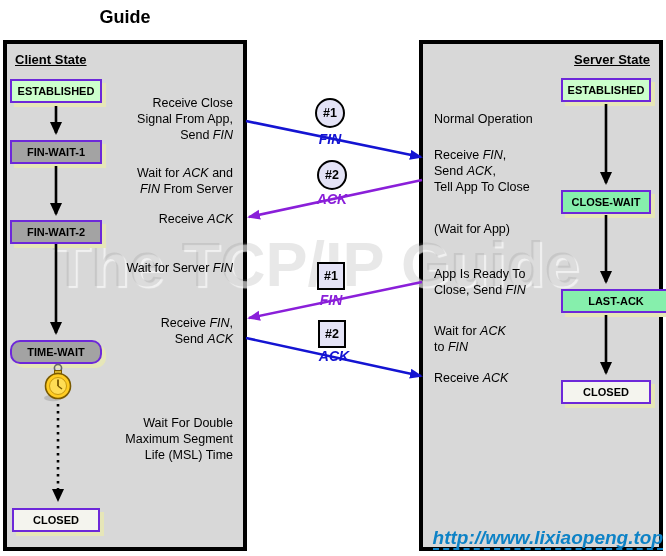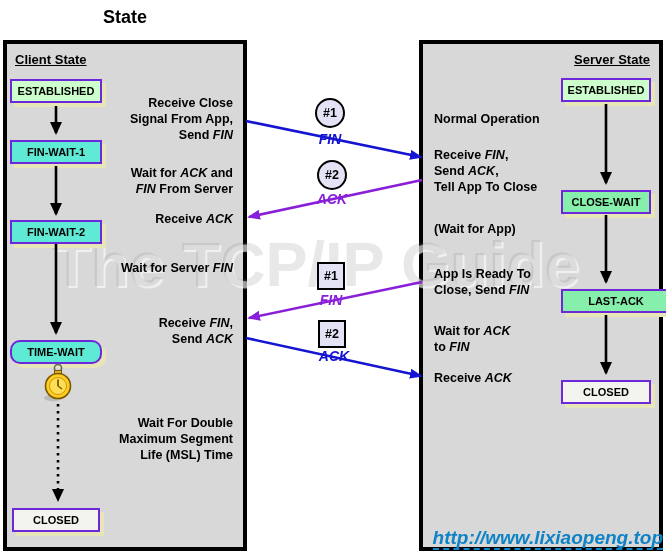--- a/index.html
+++ b/index.html
@@ -25,25 +25,25 @@
   }
   #heading-client{left:15px;top:52px;}
   #heading-server{left:520px;top:52px;width:130px;text-align:right;}
   .state-box{
     position:absolute;box-sizing:border-box;height:24px;width:92px;
     border:2px solid #6d28d9;box-shadow:4px 4px 0 #e6e6b8;
     display:flex;align-items:center;justify-content:center;
     font-weight:bold;font-size:11px;color:#000;z-index:3;letter-spacing:0px;
   }
   .green{background:#ccffcc;}
-  .peach{background:#5eead4;}
+  .peach{background:#a3a3a3;}
   .pink{background:#86efac;}
   .plain{background:#f4f4ee;}
   .side-label{
-    position:absolute;font-weight:bold;font-size:12.5px;line-height:16px;
+    position:absolute;font-weight:normal;font-size:12.5px;line-height:16px;
     color:#000;z-index:3;
   }
   .r{text-align:right;}
   .badge{
     position:absolute;box-sizing:border-box;background:#e4e3f6;
     border:2px solid #000;display:flex;align-items:center;justify-content:center;
     font-weight:bold;font-size:12.5px;color:#000;z-index:4;
   }
   .badge.circle{border-radius:50%;width:30px;height:30px;}
   .badge.square{width:28px;height:28px;}
@@ -67,21 +67,21 @@
     font-weight:bold;font-style:italic;font-size:19px;color:#0d82c6;
     white-space:nowrap;
   }
   #footer-link span{border-bottom:2px dashed #0d82c6;padding-bottom:0px;margin-top:32px;}
 </style>
 </head>
 <body>
 
 <div id="canvas">
 
-  <div class="col-title" id="title-client">State</div>
+  <div class="col-title" id="title-client">Guide</div>
 
   <div class="panel" id="panel-client"></div>
   <div class="panel" id="panel-server"></div>
 
   <div id="watermark">The TCP/IP Guide</div>
 
   <div class="panel-heading" id="heading-client">Client State</div>
   <div class="panel-heading" id="heading-server">Server State</div>
 
   <div class="state-box green" style="left:10px;top:79px;">ESTABLISHED</div>

